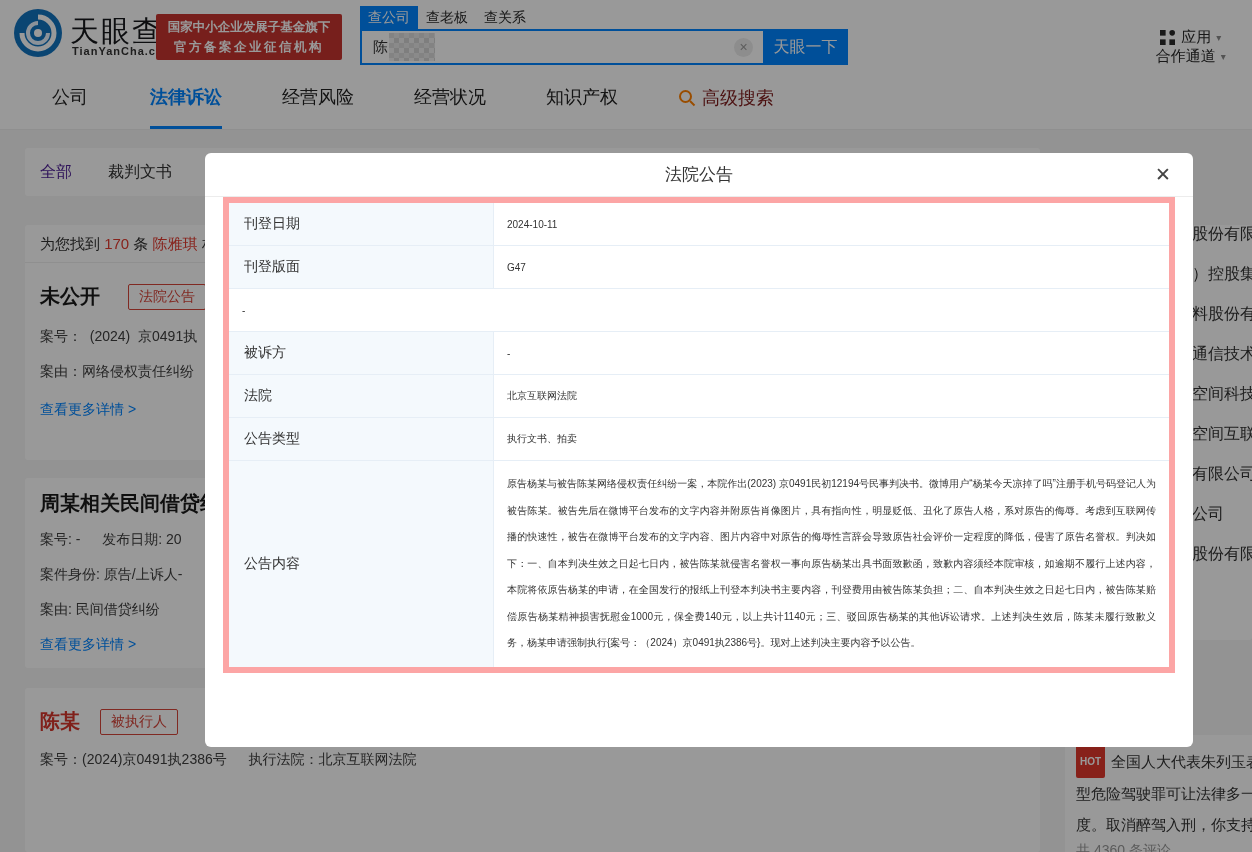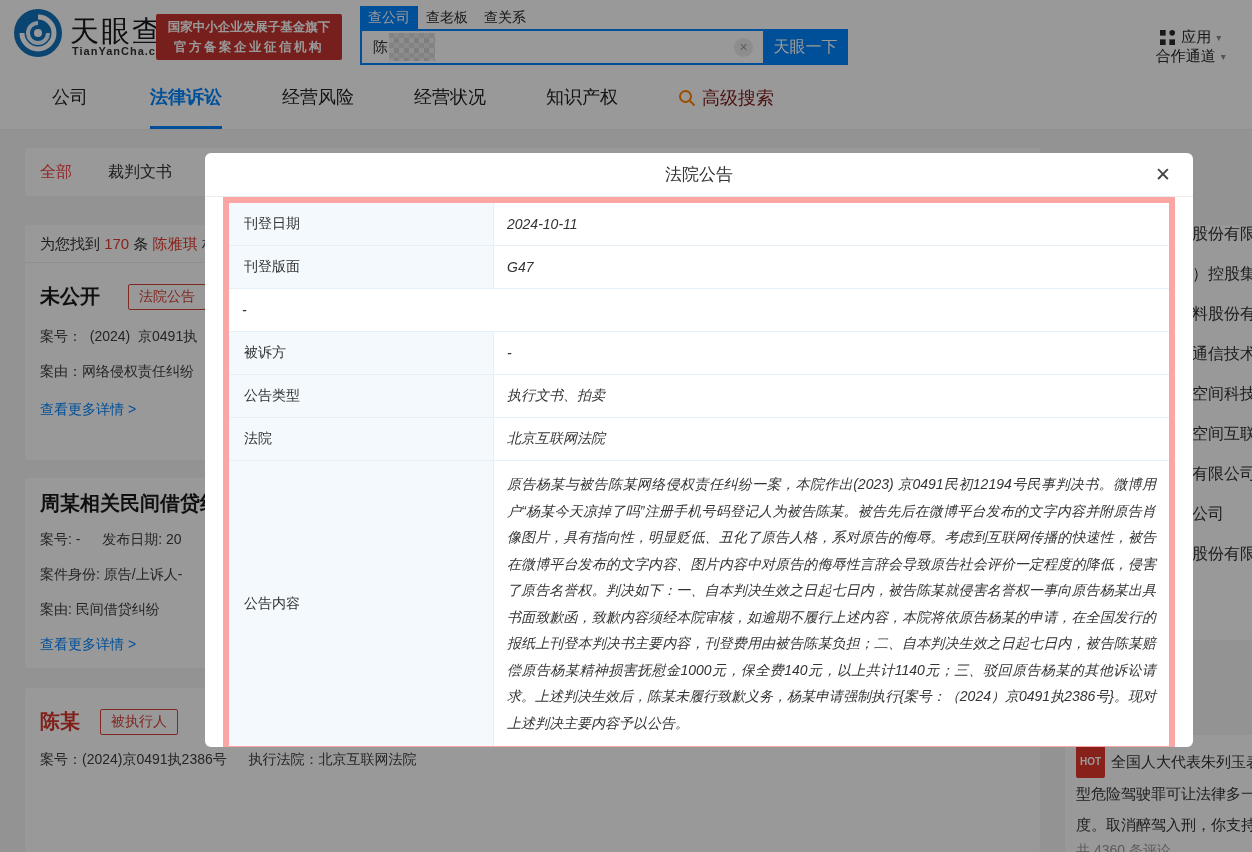--- a/index.html
+++ b/index.html
@@ -40,21 +40,21 @@
   .nav { position:absolute; top:66px; left:0; width:1252px; height:64px; background:#fff; border-bottom:1px solid #efefef; }
   .nav-it { position:absolute; top:0; height:63px; line-height:63px; font-size:18px; color:#222; cursor:pointer; }
   .nav-it.on { color:#0084ff; font-weight:bold; }
   .nav-it.on::after { content:""; position:absolute; left:0; right:0; bottom:0; height:3px; background:#0084ff; }
   .adv { position:absolute; left:678px; top:0; height:63px; display:flex; align-items:center; color:#7f1d1d; font-size:18px; cursor:pointer; }
   .adv svg { margin-right:6px; }
 
   
   .fbar { position:absolute; left:25px; top:148px; width:1015px; height:48px; background:#fff; border-radius:3px; display:flex; align-items:center; padding-left:15px; font-size:16px; }
   .ftab { margin-right:36px; color:#333; cursor:pointer; white-space:nowrap; }
-  .ftab.on { color:#ef4444; }
+  .ftab.on { color:#4c1d95; }
 
   
   .box { position:absolute; left:25px; width:1015px; background:#fff; border-radius:3px; }
   .box1 { top:225px; height:235px; }
   .box2 { top:478px; height:190px; }
   .box3 { top:688px; height:164px; }
   .summary { height:38px; line-height:38px; padding-left:15px; border-bottom:1px solid #eee; font-size:15px; color:#333; white-space:pre; }
   .red { color:#e23b30; }
   .card { padding:20px 15px 0 15px; }
   .c-title-row { display:flex; align-items:center; margin-bottom:18px; }
@@ -75,21 +75,21 @@
   
   .overlay { position:absolute; inset:0; background:rgba(0,0,0,0.40); z-index:10; }
   .modal { position:absolute; left:205px; top:153px; width:988px; height:594px; background:#fff; border-radius:6px; z-index:20; overflow:hidden; }
   .m-hd { position:relative; height:44px; border-bottom:1px solid #ececec; }
   .m-title { text-align:center; line-height:44px; font-size:17px; color:#333; }
   .m-close { position:absolute; right:18px; top:0; line-height:44px; font-size:19px; color:#444; cursor:pointer; padding:0 4px; }
   .m-table { margin:0 18px 0 18px; border:6px solid #fca5a5; }
   .m-row { display:flex; border-bottom:1px solid #e6eef6; }
   .m-row:last-child { border-bottom:none; }
   .m-label { width:265px; background:#f4f9fd; padding-left:15px; display:flex; align-items:center; font-size:14px; color:#333; flex-shrink:0; border-right:1px solid #e6eef6; }
-  .m-value { flex:1; display:flex; align-items:center; padding:0 13px; font-size:14px; color:#333;font-style:italic; }
+  .m-value { flex:1; display:flex; align-items:center; padding:0 13px; font-size:10px; color:#333; }
   .m-row.h43 { height:43px; }
   .m-row.big .m-value { padding:10px 13px; line-height:26.5px; text-align:justify; display:block; }
 </style>
 </head>
 <body>
 
 <div class="page">
 
   <div class="hdr">
     <svg class="logo-ic" viewBox="0 0 48 48">
@@ -241,25 +241,25 @@
       <div class="m-value">G47</div>
     </div>
     <div class="m-row h43">
       <div class="m-value">-</div>
     </div>
     <div class="m-row h43">
       <div class="m-label">被诉方</div>
       <div class="m-value">-</div>
     </div>
     <div class="m-row h43">
+      <div class="m-label">法院</div>
+      <div class="m-value">北京互联网法院</div>
+    </div>
+    <div class="m-row h43">
       <div class="m-label">公告类型</div>
       <div class="m-value">执行文书、拍卖</div>
-    </div>
-    <div class="m-row h43">
-      <div class="m-label">法院</div>
-      <div class="m-value">北京互联网法院</div>
     </div>
     <div class="m-row big">
       <div class="m-label">公告内容</div>
       <div class="m-value">原告杨某与被告陈某网络侵权责任纠纷一案，本院作出(2023) 京0491民初12194号民事判决书。微博用户“杨某今天凉掉了吗”注册手机号码登记人为被告陈某。被告先后在微博平台发布的文字内容并附原告肖像图片，具有指向性，明显贬低、丑化了原告人格，系对原告的侮辱。考虑到互联网传播的快速性，被告在微博平台发布的文字内容、图片内容中对原告的侮辱性言辞会导致原告社会评价一定程度的降低，侵害了原告名誉权。判决如下：一、自本判决生效之日起七日内，被告陈某就侵害名誉权一事向原告杨某出具书面致歉函，致歉内容须经本院审核，如逾期不履行上述内容，本院将依原告杨某的申请，在全国发行的报纸上刊登本判决书主要内容，刊登费用由被告陈某负担；二、自本判决生效之日起七日内，被告陈某赔偿原告杨某精神损害抚慰金1000元，保全费140元，以上共计1140元；三、驳回原告杨某的其他诉讼请求。上述判决生效后，陈某未履行致歉义务，杨某申请强制执行{案号：（2024）京0491执2386号}。现对上述判决主要内容予以公告。</div>
     </div>
   </div>
 </div>
 
 </body></html>

